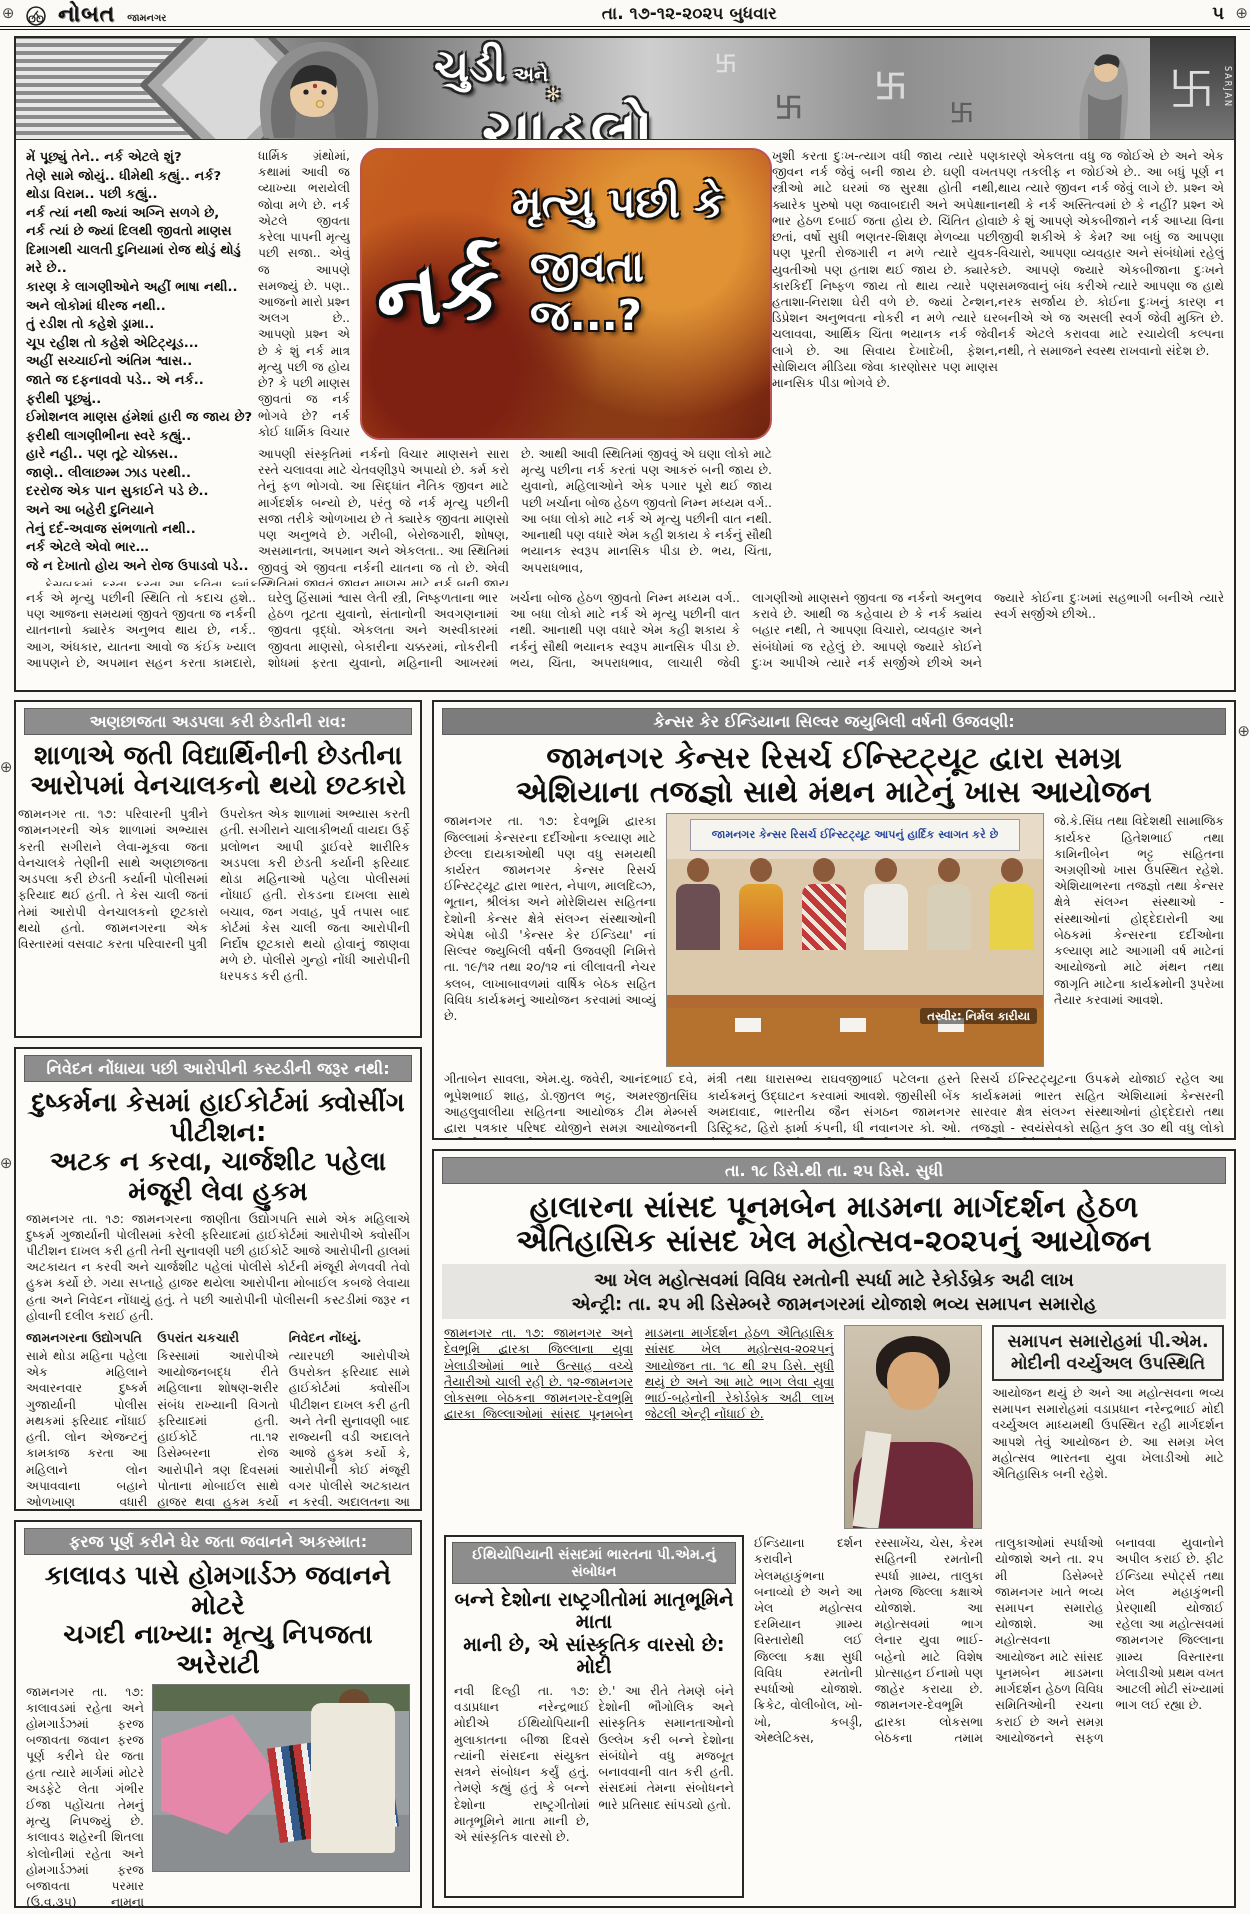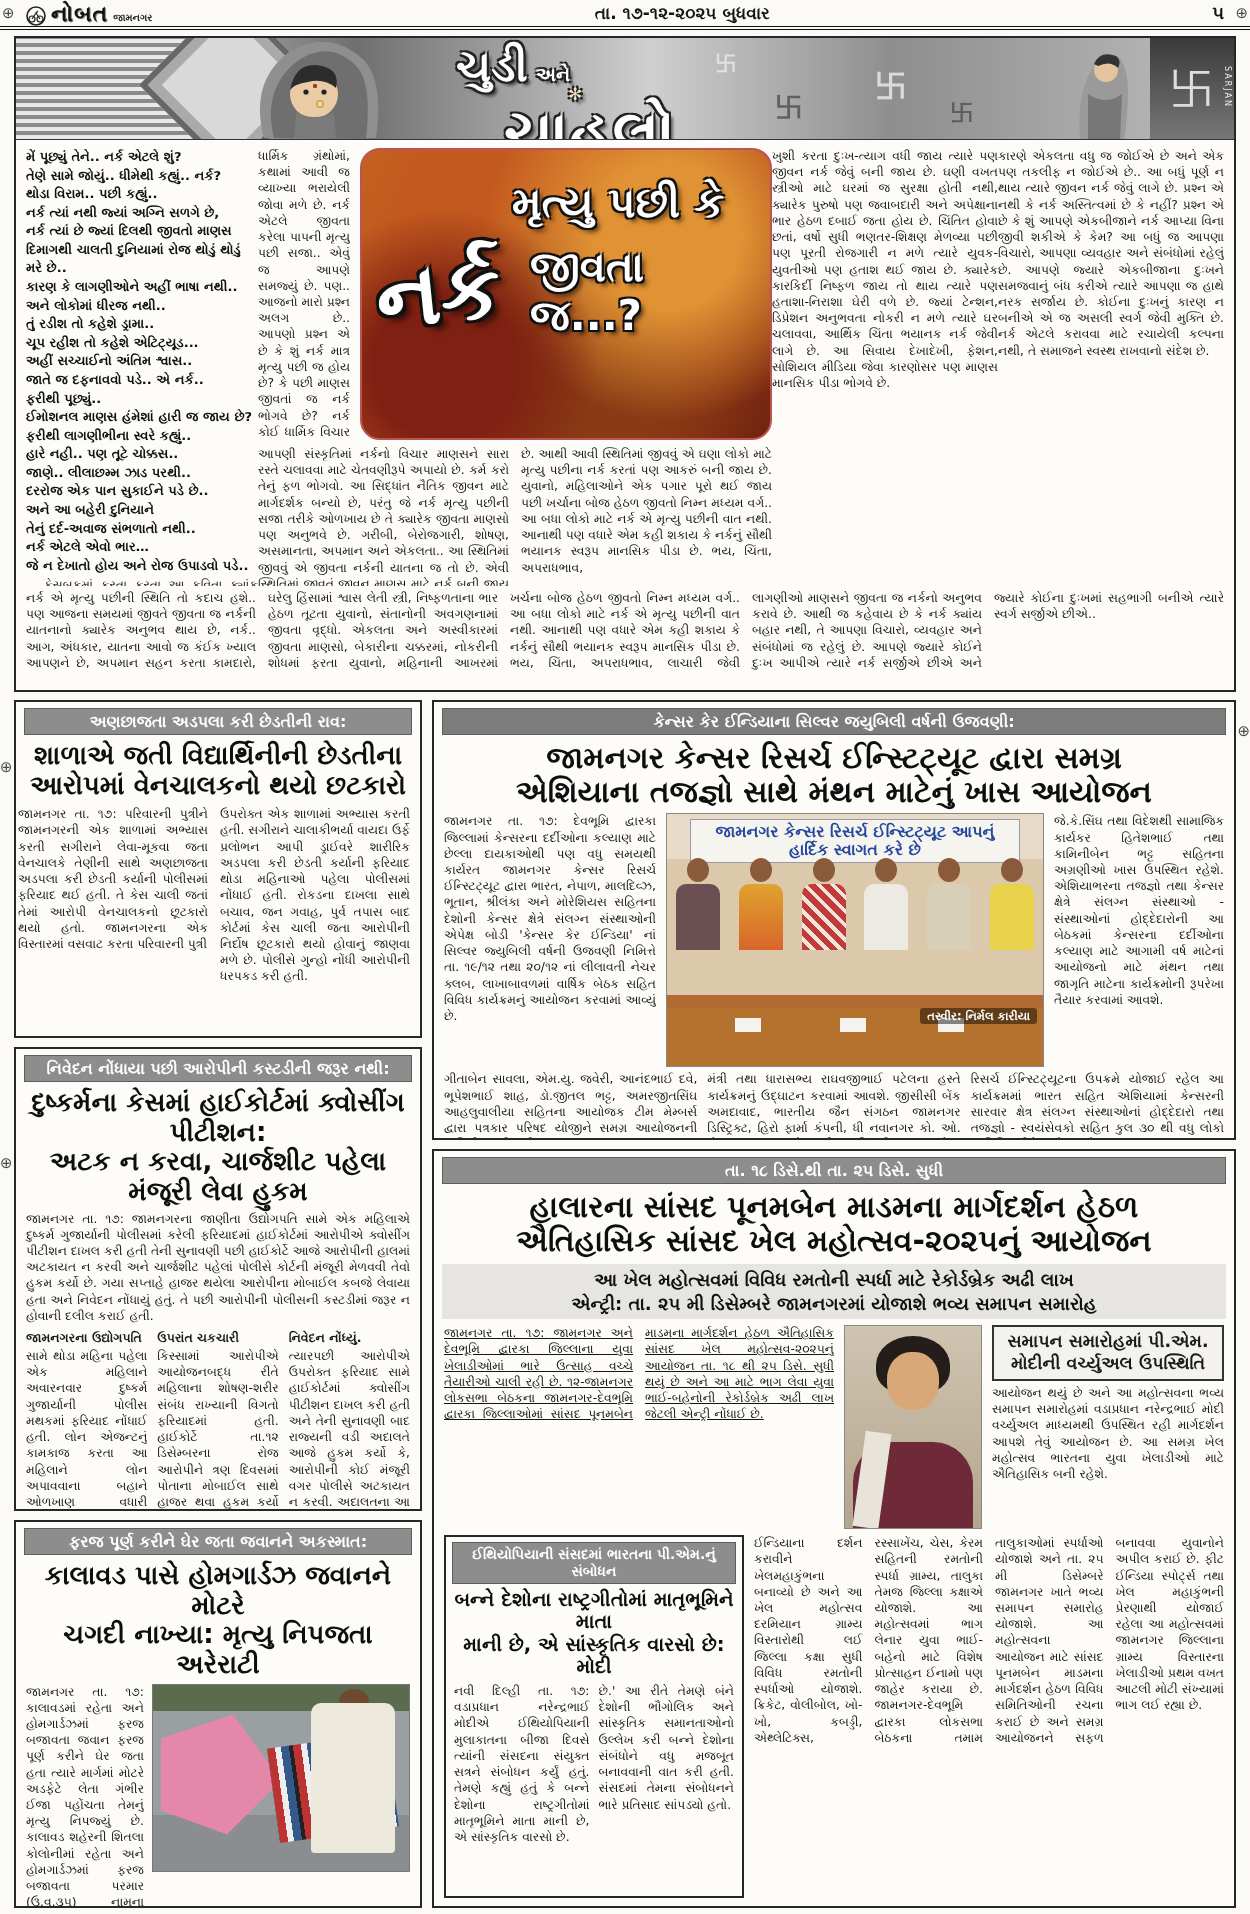--- a/index.html
+++ b/index.html
@@ -7,21 +7,21 @@
   body {
     font-family:"DejaVu Sans", "Liberation Sans", sans-serif;
     background:#fbfaf6; color:#1b1b1b; position:relative;
     width:1250px; height:1914px; overflow:hidden;
   }
   .regmark { position:absolute; font-size:15px; color:#4a4a4a; }
 
   
   .masthead { height:30px; display:flex; align-items:center; justify-content:space-between;
               padding:0 26px; border-bottom:4px double #111; }
-  .logo-wrap { display:flex; align-items:flex-end; gap:5px; }
+  .logo-wrap { display:flex; align-items:flex-end; gap:12px; }
   .logo-main { font-size:22px; font-weight:bold; letter-spacing:1px; color:#111;
                text-shadow:1px 1px 0 #888; }
   .logo-sub { font-size:10px; font-weight:bold; color:#222; padding-bottom:2px; }
   .mast-date { font-size:17px; font-weight:bold; color:#161616; }
   .mast-page { font-size:18px; font-weight:bold; color:#111; }
 
   
   .box { border:2px solid #272727; background:#fdfcf9; overflow:hidden; }
   .kicker { background:#8d8d8d; color:#fff; font-weight:bold; text-align:center;
             font-size:16px; padding:3px 6px; margin:6px 8px 4px 8px; border:1px solid #5e5e5e; }
@@ -39,21 +39,21 @@
   
   .feature { position:absolute; left:14px; top:36px; width:1222px; height:656px; }
   .banner { position:relative; height:102px; overflow:hidden; border-bottom:1px solid #333;
             background:linear-gradient(90deg,#f0f0f0 0%,#6f6f6f 28%,#cfcfcf 52%,#8e8e8e 72%,#bdbdbd 100%); }
   .banner-lines { position:absolute; left:0; top:0; width:220px; height:100%;
       background:repeating-linear-gradient(0deg,#e9e9e9 0 4px,#8b8b8b 4px 8px); }
   .banner-diamond { position:absolute; left:150px; top:-18px; width:130px; height:130px;
       background:#d9d9d9; transform:rotate(45deg); border:6px solid #666;
       box-shadow:inset 0 0 0 10px #aaa; }
   .bride { position:absolute; left:228px; top:4px; }
-  .banner-title { position:absolute; left:440px; top:6px; color:#fff; font-weight:bold;
+  .banner-title { position:absolute; left:418px; top:6px; color:#fff; font-weight:bold;
       text-shadow:2px 2px 0 #222,-2px -2px 0 #222,2px -2px 0 #222,-2px 2px 0 #222, 4px 4px 3px #0008; }
   .bt1 { font-size:44px; line-height:1; }
   .bt-conj { font-size:19px; display:inline-block; margin-left:8px; }
   .bt-flower { font-size:17px; color:#f3e6c8; display:block; margin-left:112px; line-height:.8; }
   .bt2 { font-size:62px; line-height:1; margin-left:48px; display:block; }
   .swas { position:absolute; color:#e8e8e8; opacity:.85; font-weight:bold; }
   .swas--dark { color:#555; }
   .lady2 { position:absolute; right:88px; top:6px; }
   .banner-right { position:absolute; right:0; top:0; width:84px; height:100%;
       background:linear-gradient(180deg,#3a3a3a,#777); display:flex; align-items:center; justify-content:center; }
@@ -113,23 +113,23 @@
   .acc-white { position:absolute; right:14px; top:18px; width:84px; height:150px; background:#ece8dc;
       border-radius:10px 10px 4px 4px; }
   .acc-head { position:absolute; right:40px; top:4px; width:30px; height:26px; background:#6e4a30; border-radius:50%; }
 
   
   .art-cancer { height:440px; }
   .cancer-top { display:flex; gap:10px; padding:2px 10px; height:258px; }
   .cancer-leftcols { width:212px; flex:none; overflow:hidden; }
   .cancer-photo { width:378px; flex:none; position:relative; border:1px solid #888; overflow:hidden;
       background:linear-gradient(180deg,#e8dcc8 0 18%, #dcC8aa 18% 72%, #b06a32 72%); }
-  .cp-banner { position:absolute; left:6%; top:5px; width:88%; height:44px; background:#f6f4ee;
+  .cp-banner { position:absolute; left:6%; top:5px; width:88%; height:32px; background:#f6f4ee;
       border:1px solid #99a; display:flex; align-items:center; justify-content:center;
-      font-size:16px; font-weight:bold; color:#23479e; text-align:center; line-height:1.15; padding:0 6px; }
+      font-size:11px; font-weight:bold; color:#23479e; text-align:center; line-height:1.15; padding:0 6px; }
   .cp-people { position:absolute; left:0; top:44px; width:100%; display:flex; justify-content:space-around; }
   .person { display:flex; flex-direction:column; align-items:center; }
   .p-head { width:22px; height:24px; background:#8a5a3a; border-radius:50%; }
   .p-torso { width:44px; height:66px; border-radius:10px 10px 0 0; margin-top:2px; }
   .cp-table { position:absolute; bottom:0; width:100%; height:58px; background:#b5722e; }
   .cp-paper { position:absolute; width:26px; height:14px; background:#f5f3ee; bottom:34px; }
   .cp-caption { position:absolute; right:6px; bottom:42px; background:#0007; color:#fff;
       font-size:11.5px; font-weight:bold; padding:1px 7px; border-radius:3px; }
   .cancer-rightcol { flex:1; overflow:hidden; }
 

